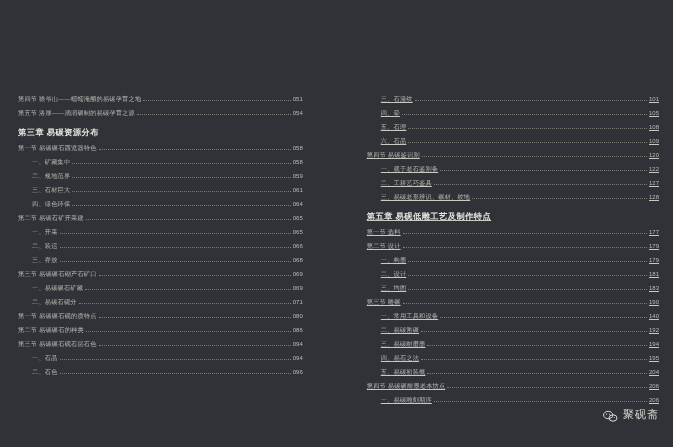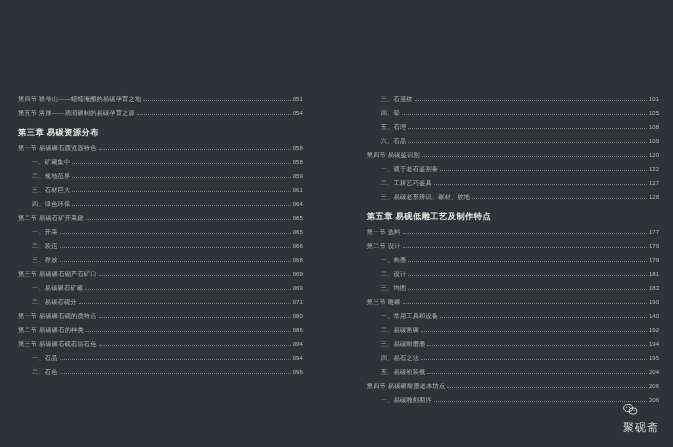--- a/index.html
+++ b/index.html
@@ -29,20 +29,21 @@
     display: flex;
     gap: 40px;
   }
   .col {
     width: 336px;
     padding: 0 14px 0 18px;
     box-sizing: border-box;
   }
   .col.right {
     padding-left: 10px;
+    text-decoration: underline;
   }
 
   
   .row {
     display: flex;
     align-items: baseline;
     font-size: 6.2px;
     line-height: 1;
     white-space: nowrap;
     color: #b9bab5;
@@ -78,25 +79,24 @@
   }
 
   
   .lvl1 { margin: 7.5px 0 0 0; }      
   .lvl2 { margin: 7.5px 0 0 14px; }
 
   
   .signature {
     position: absolute;
     right: 14px;
-    bottom: 12px;
+    bottom: 25px;
     display: flex;
-    align-items: flex-start;
+    align-items: flex-end;
     gap: 5px;
-    flex-direction: column;
   }
   .sig-icon {
     width: 15px;
     height: 13px;
     position: relative;
   }
   .sig-text {
     font-size: 11px;
     color: #d8d8d4;
     letter-spacing: 1px;

